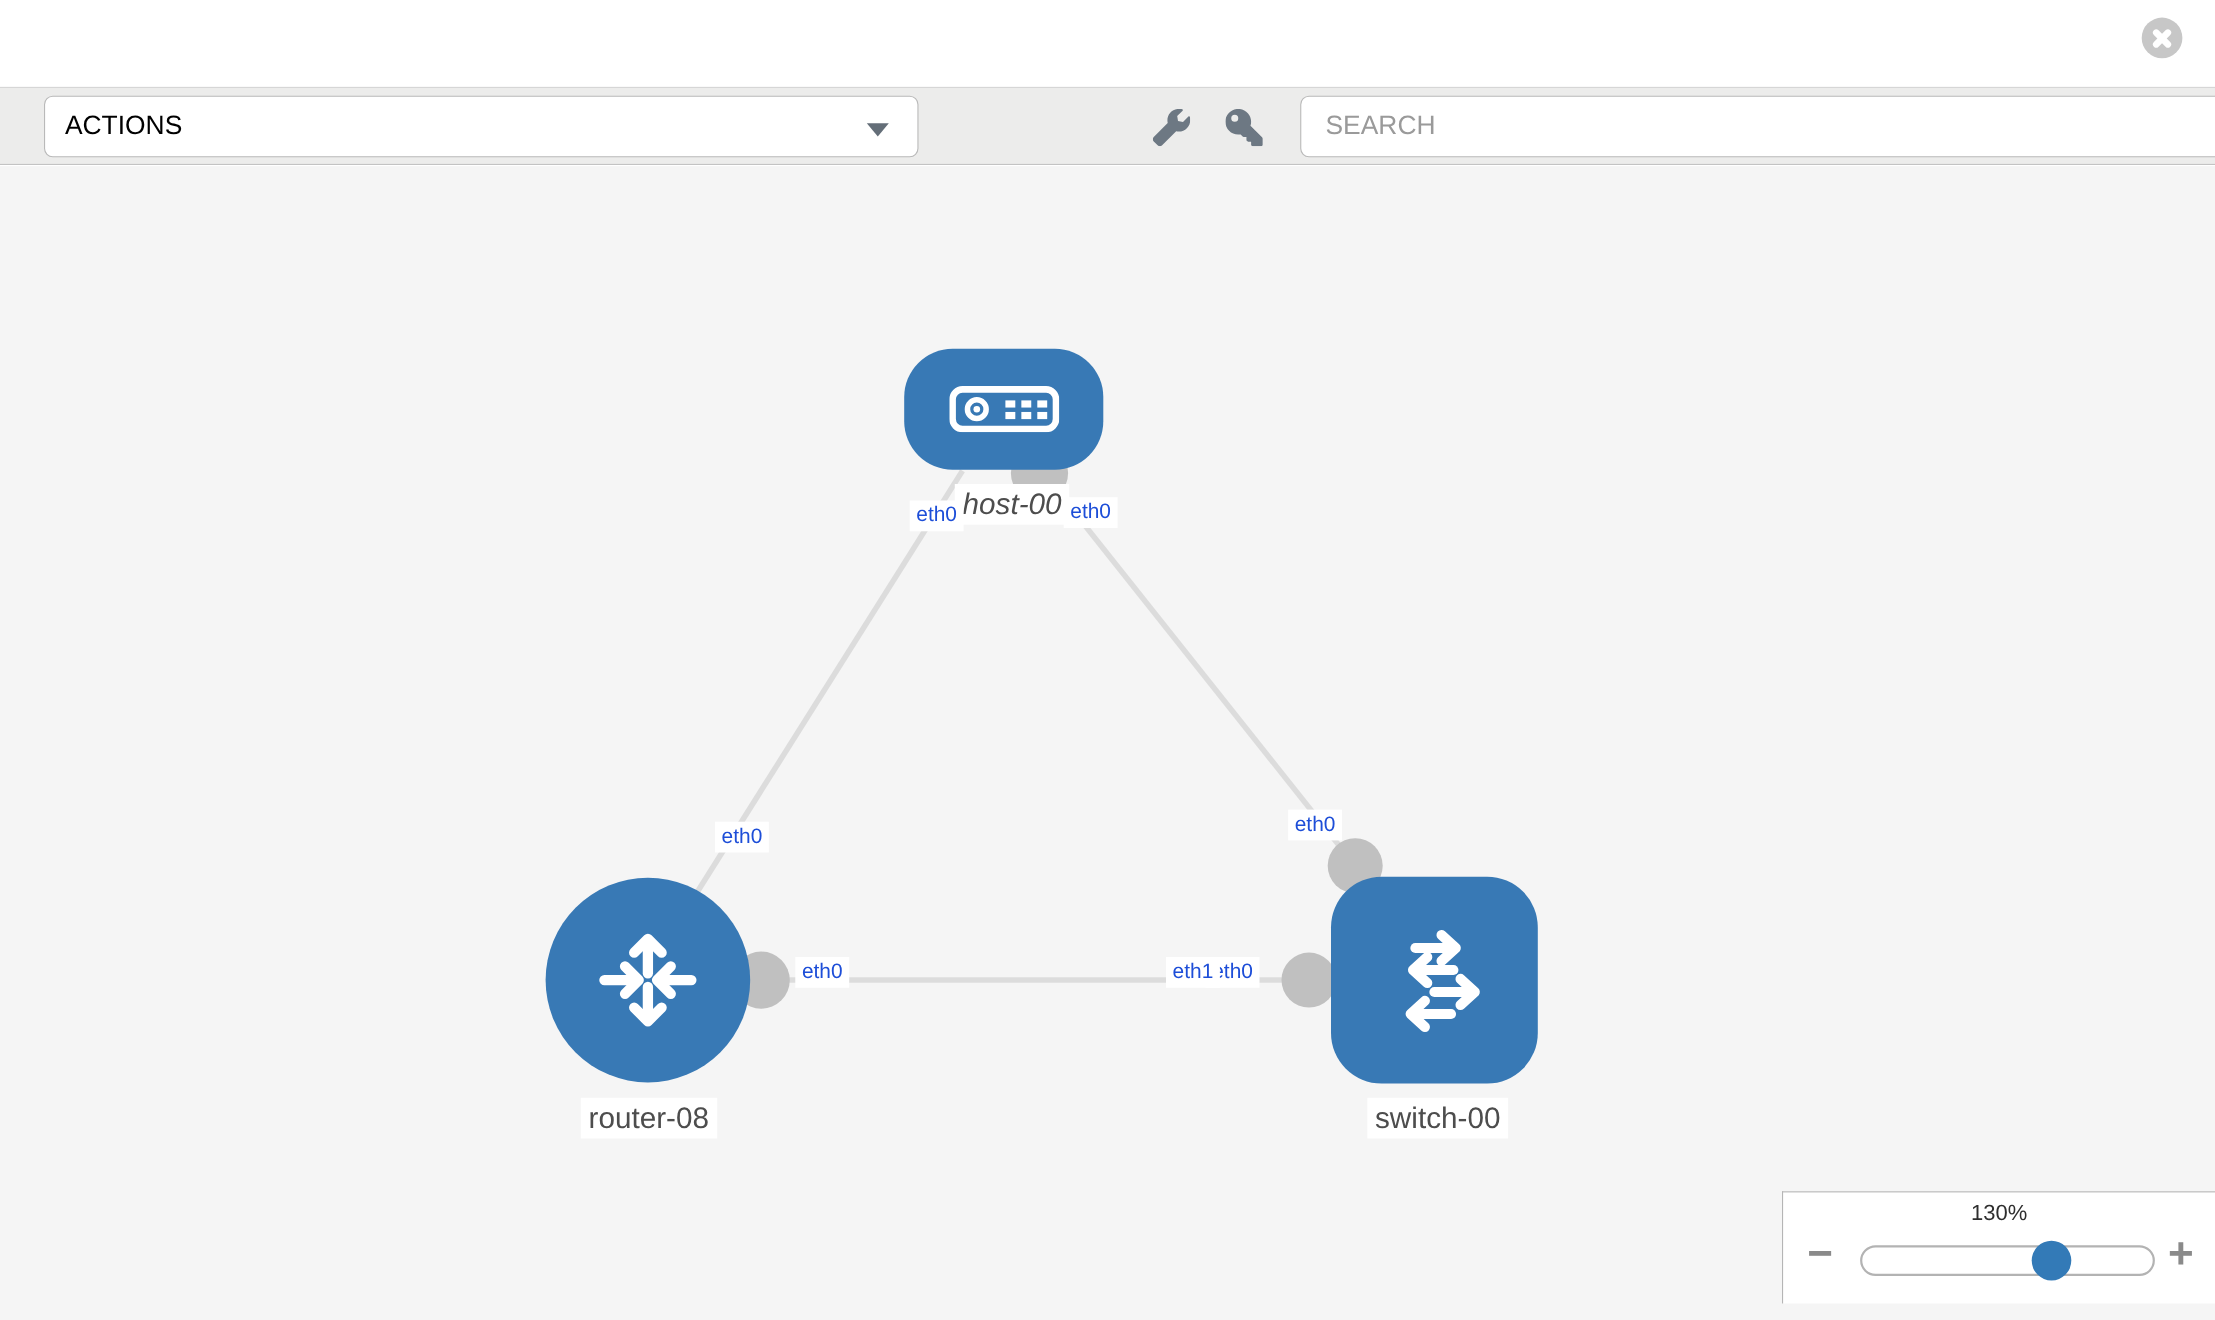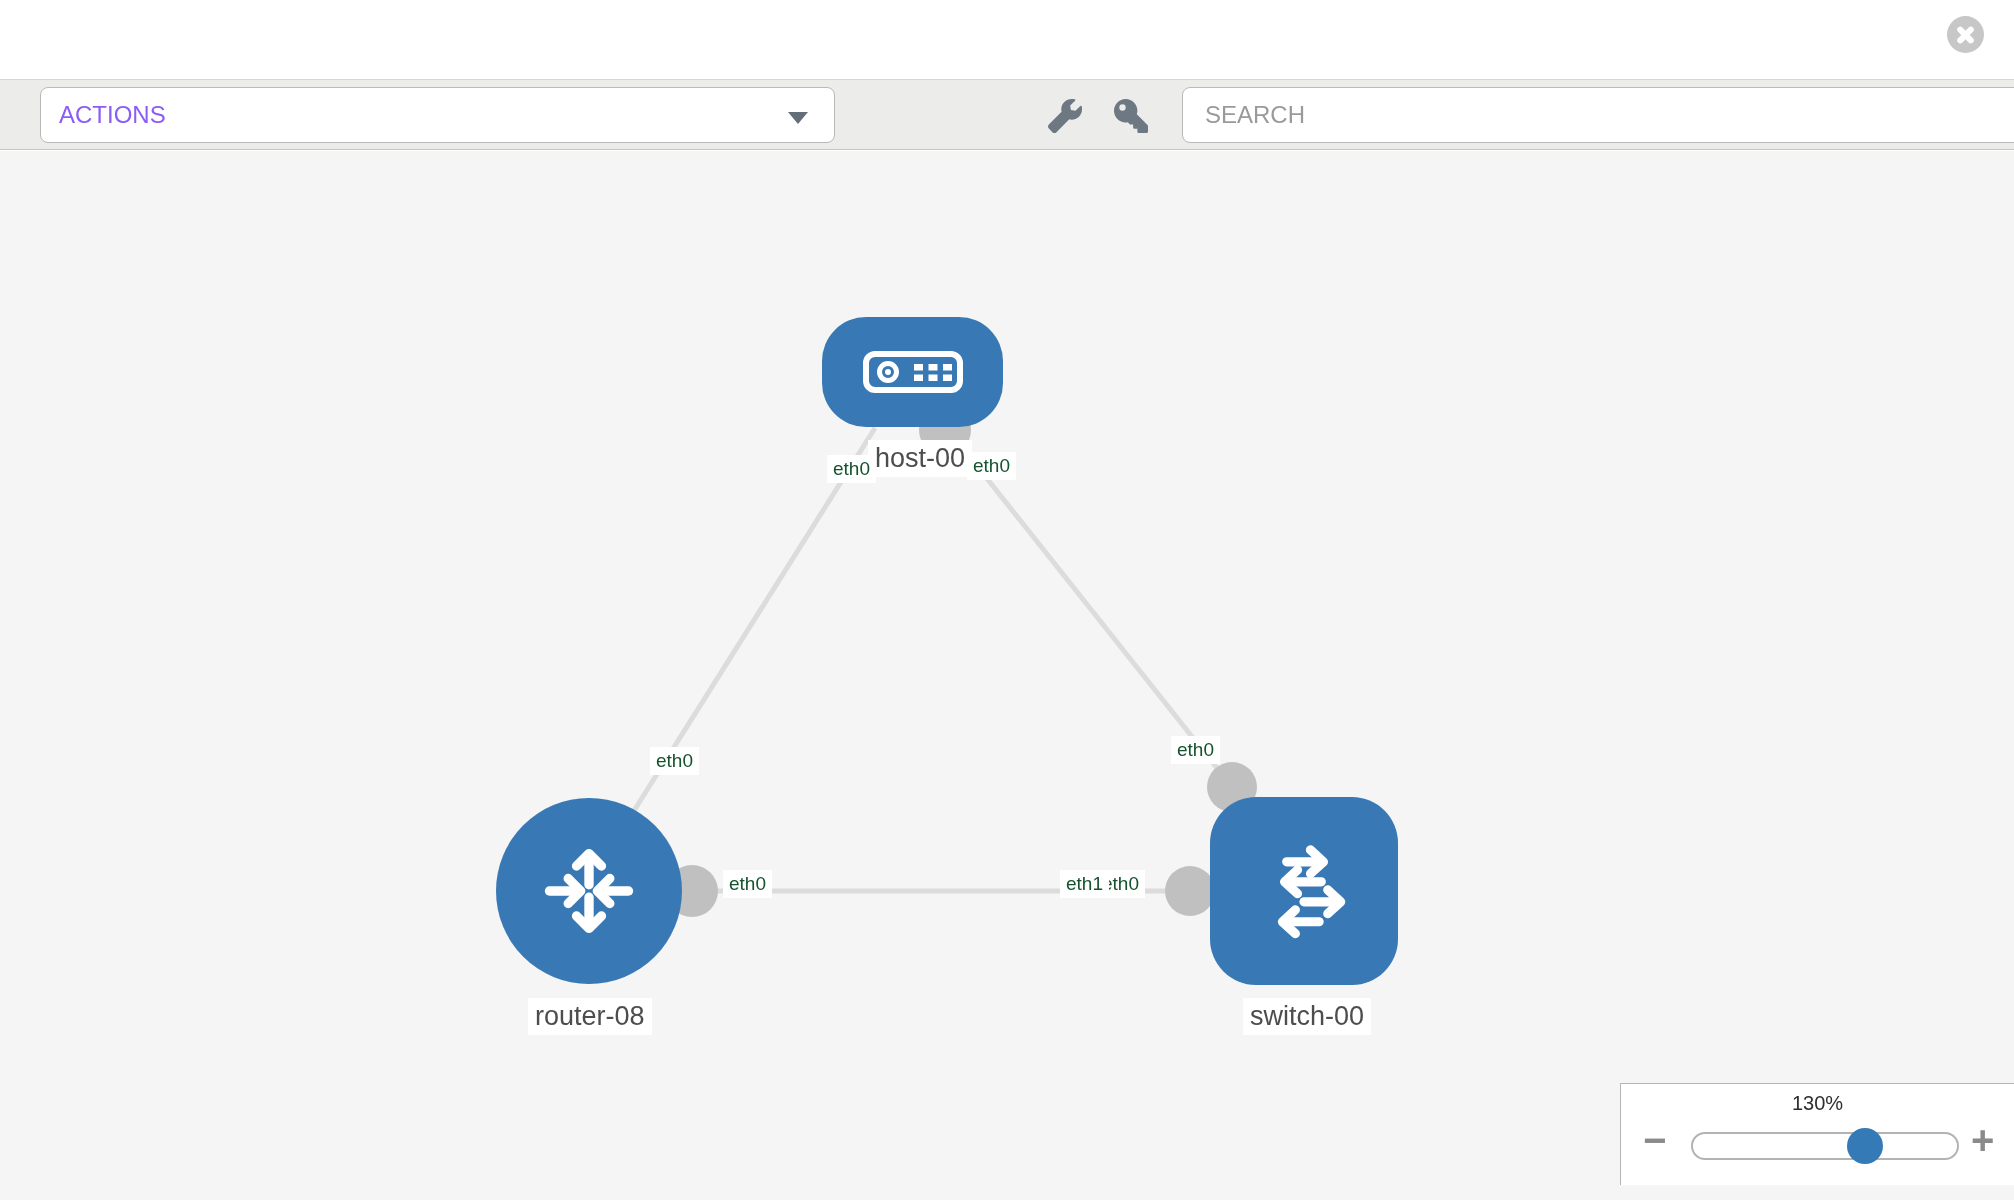--- a/index.html
+++ b/index.html
@@ -29,21 +29,21 @@
   
   .toolbar{
     position:absolute;left:0;top:79px;width:2014px;height:71px;background:#ececeb;
     border-top:1px solid #d6d6d6;border-bottom:1px solid #c3c3c3;box-sizing:border-box;
   }
   .select-box{
     position:absolute;height:56px;background:#ffffff;border:1px solid #b9b9b9;border-radius:8px;
     box-sizing:border-box;display:flex;align-items:center;cursor:pointer;
   }
   .actions-box{left:40px;top:7px;width:795px;}
-  .actions-box .label{margin-left:18px;font-size:24px;color:#8b5cf6;}
+  .actions-box .label{margin-left:18px;font-size:24px;color:#000000;}
   .caret{
     position:absolute;right:26px;top:24px;width:0;height:0;
     border-left:10px solid transparent;border-right:10px solid transparent;
     border-top:12px solid #646e78;
   }
   .search-wrap{position:absolute;left:1182px;top:7px;width:951px;height:56px;}
   .search-input{
     width:100%;height:100%;box-sizing:border-box;border:1px solid #b9b9b9;border-radius:8px;
     background:#ffffff;font-family:"Liberation Sans",sans-serif;font-size:24px;color:#555;
     padding:0 60px 0 22px;outline:none;
@@ -59,21 +59,21 @@
   }
   svg.edges{position:absolute;left:0;top:0;pointer-events:none;z-index:1;}
   .node{
     position:absolute;background:#3879b5;z-index:2;cursor:pointer;
     display:flex;align-items:center;justify-content:center;
   }
   .node-host{left:822px;top:317px;width:181px;height:110px;border-radius:44px;}
   .node-router{left:496px;top:798px;width:186px;height:186px;border-radius:50%;}
   .node-switch{left:1210px;top:797px;width:188px;height:188px;border-radius:46px;}
   .chip{
-    position:absolute;background:#ffffff;color:#14532d;z-index:3;white-space:nowrap;
+    position:absolute;background:#ffffff;color:#1d4ed8;z-index:3;white-space:nowrap;
   }
   .node-label{font-size:27px;color:#4d4d4d;padding:3px 7px;}
   .port-label{font-size:19px;padding:3px 6px;}
   
   .zoom-panel{
     position:absolute;left:1620px;top:1083px;width:394px;height:102px;background:#ffffff;
     border:solid #b5b5b5;border-width:1px 0 0 1px;box-sizing:border-box;z-index:4;
   }
   .zoom-level{
     position:absolute;left:0;top:8px;width:100%;text-align:center;
@@ -174,21 +174,21 @@
       <path d="M56 12 L68 23 L56 34"></path>
     <path d="M66 41.5 L36 41.5"></path>
       <path d="M44 30.5 L32 41.5 L44 52.5"></path>
     <path d="M50 60 L80 60"></path>
       <path d="M72 49 L84 60 L72 71"></path>
     <path d="M64 78.5 L34 78.5"></path>
       <path d="M42 67.5 L30 78.5 L42 89.5"></path>
   </svg>
 </div>
 
-<div class="chip node-label" style="left:868px;top:440px;">host-00</div>
+<div class="chip node-label" style="left:868px;top:440px;font-style:italic;">host-00</div>
 <div class="chip node-label" style="left:528px;top:998px;">router-08</div>
 <div class="chip node-label" style="left:1243px;top:998px;">switch-00</div>
 
 <div class="chip port-label" style="left:827px;top:455px;">eth0</div>
 <div class="chip port-label" style="left:967px;top:452px;">eth0</div>
 <div class="chip port-label" style="left:650px;top:747px;">eth0</div>
 <div class="chip port-label" style="left:1171px;top:736px;">eth0</div>
 <div class="chip port-label" style="left:723px;top:870px;">eth0</div>
 <div class="chip port-label" style="left:1096px;top:870px;">eth0</div>
 <div class="chip port-label" style="left:1060px;top:870px;">eth1</div>

